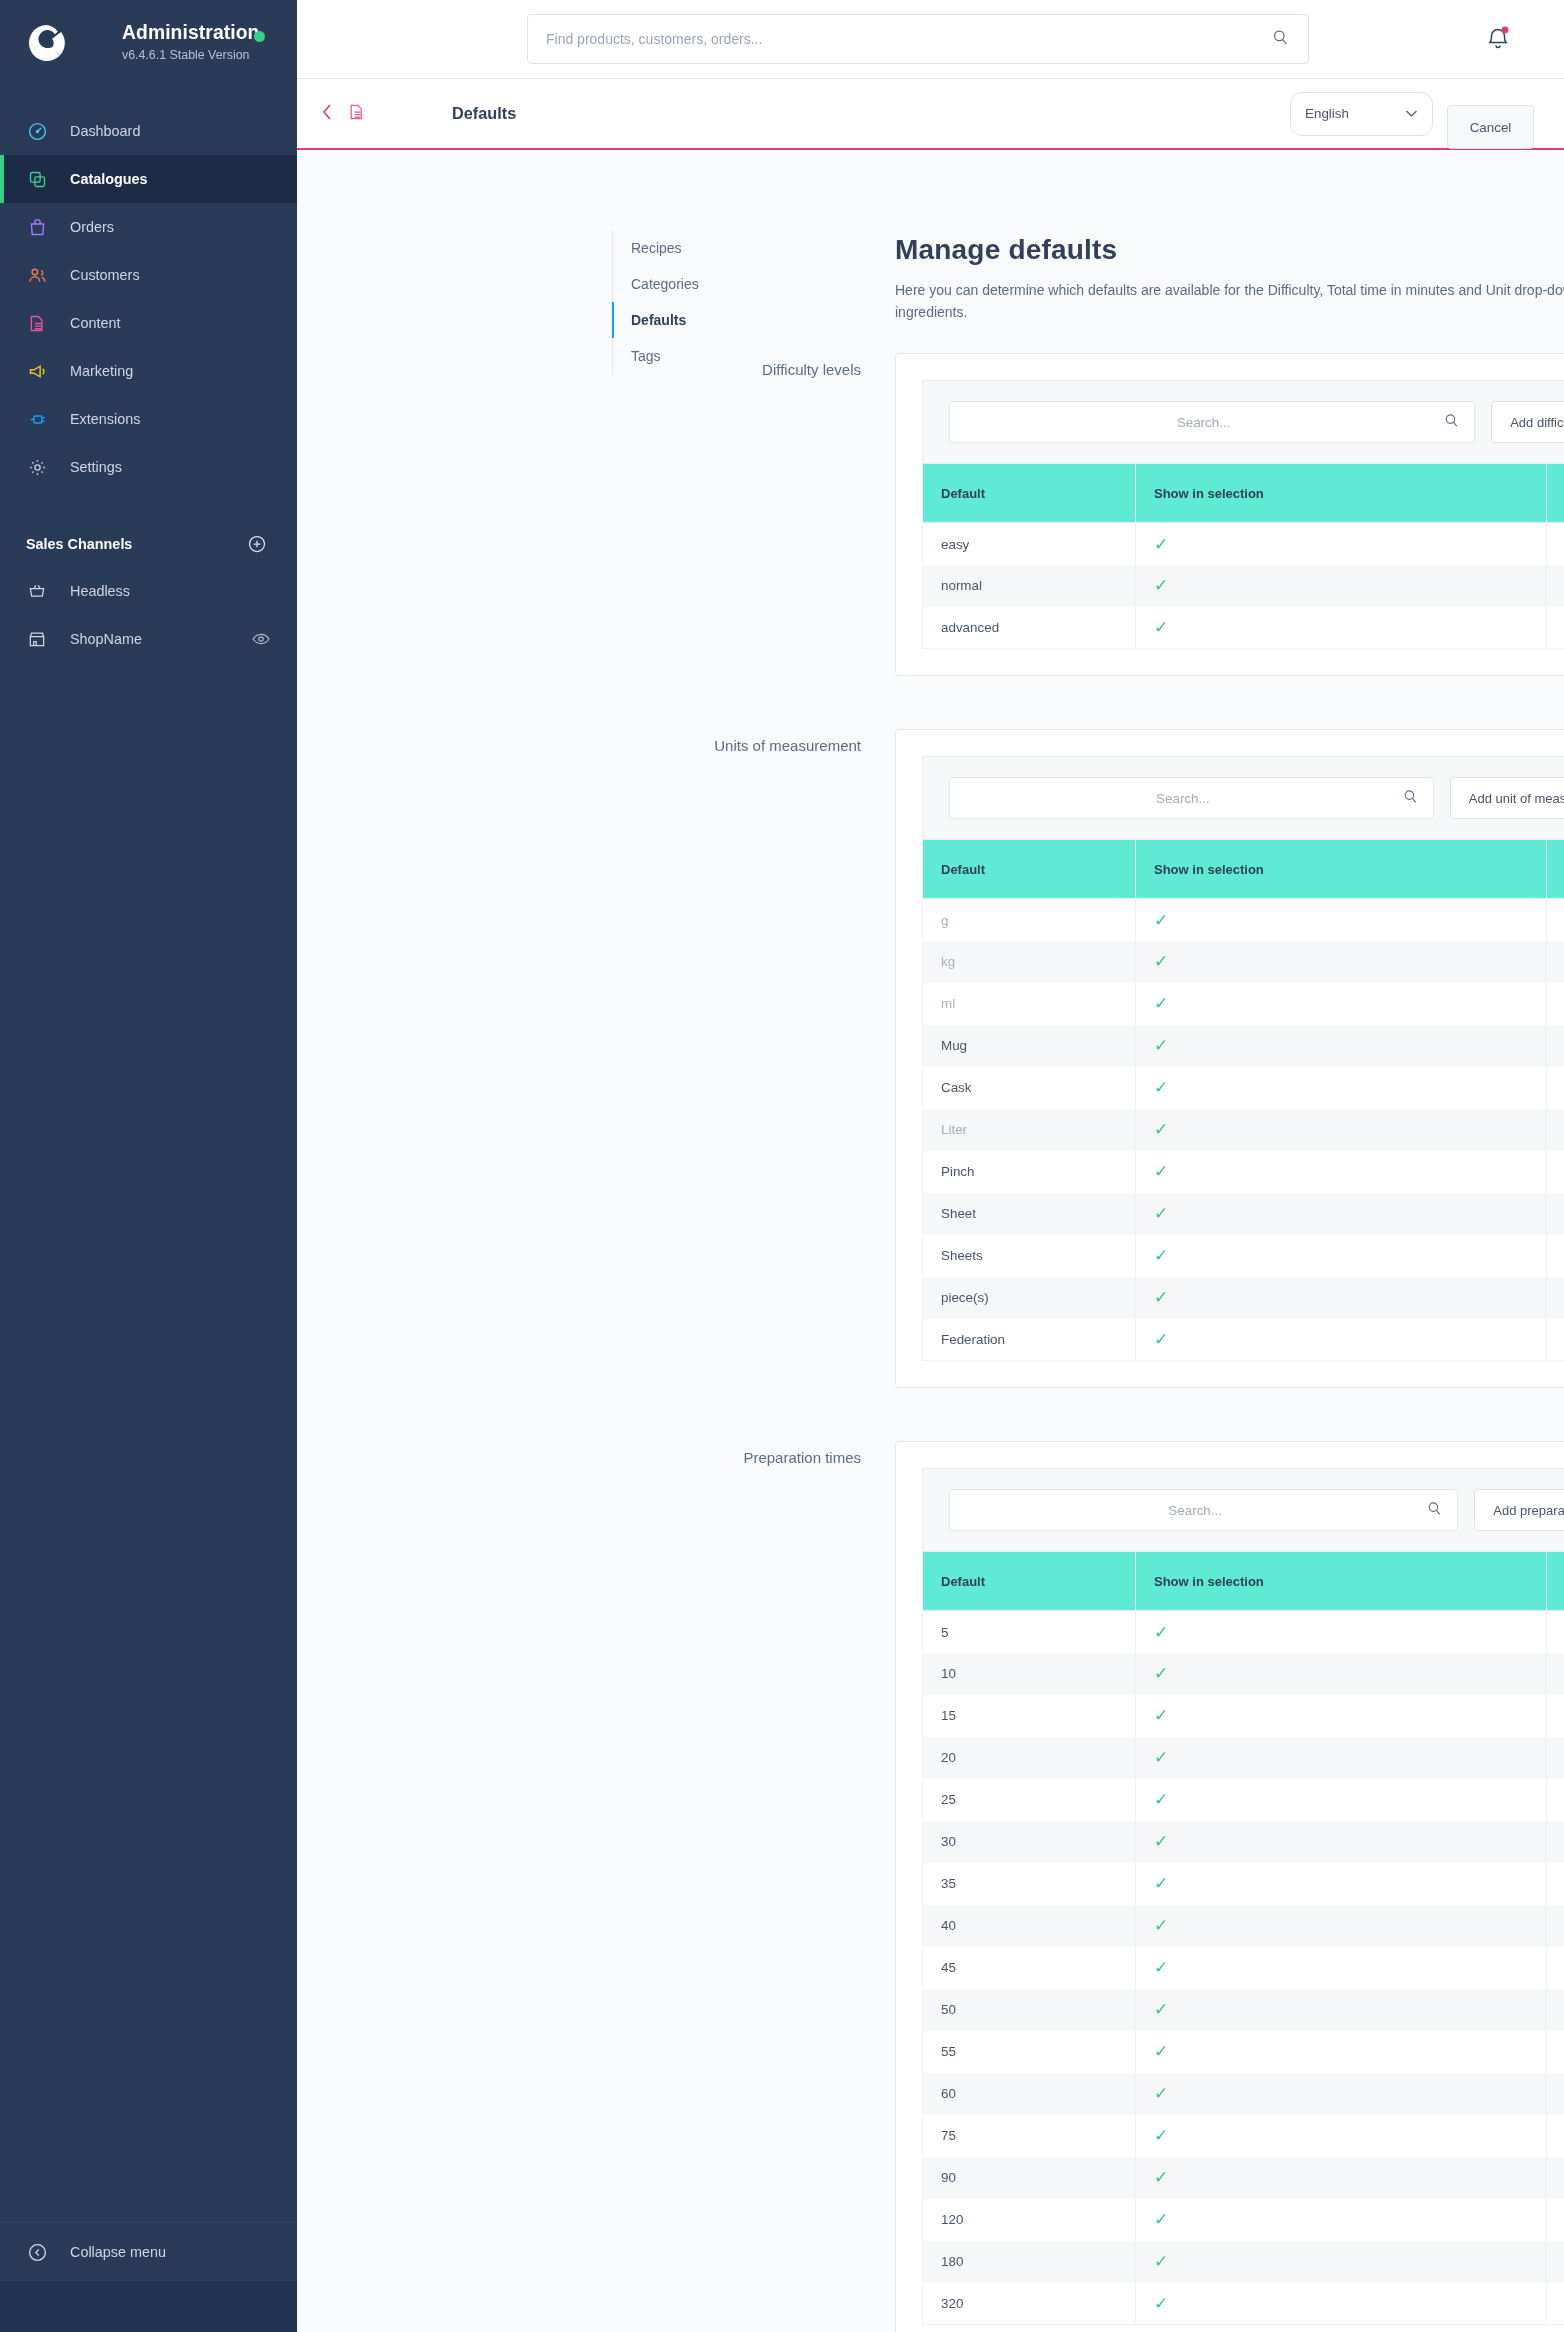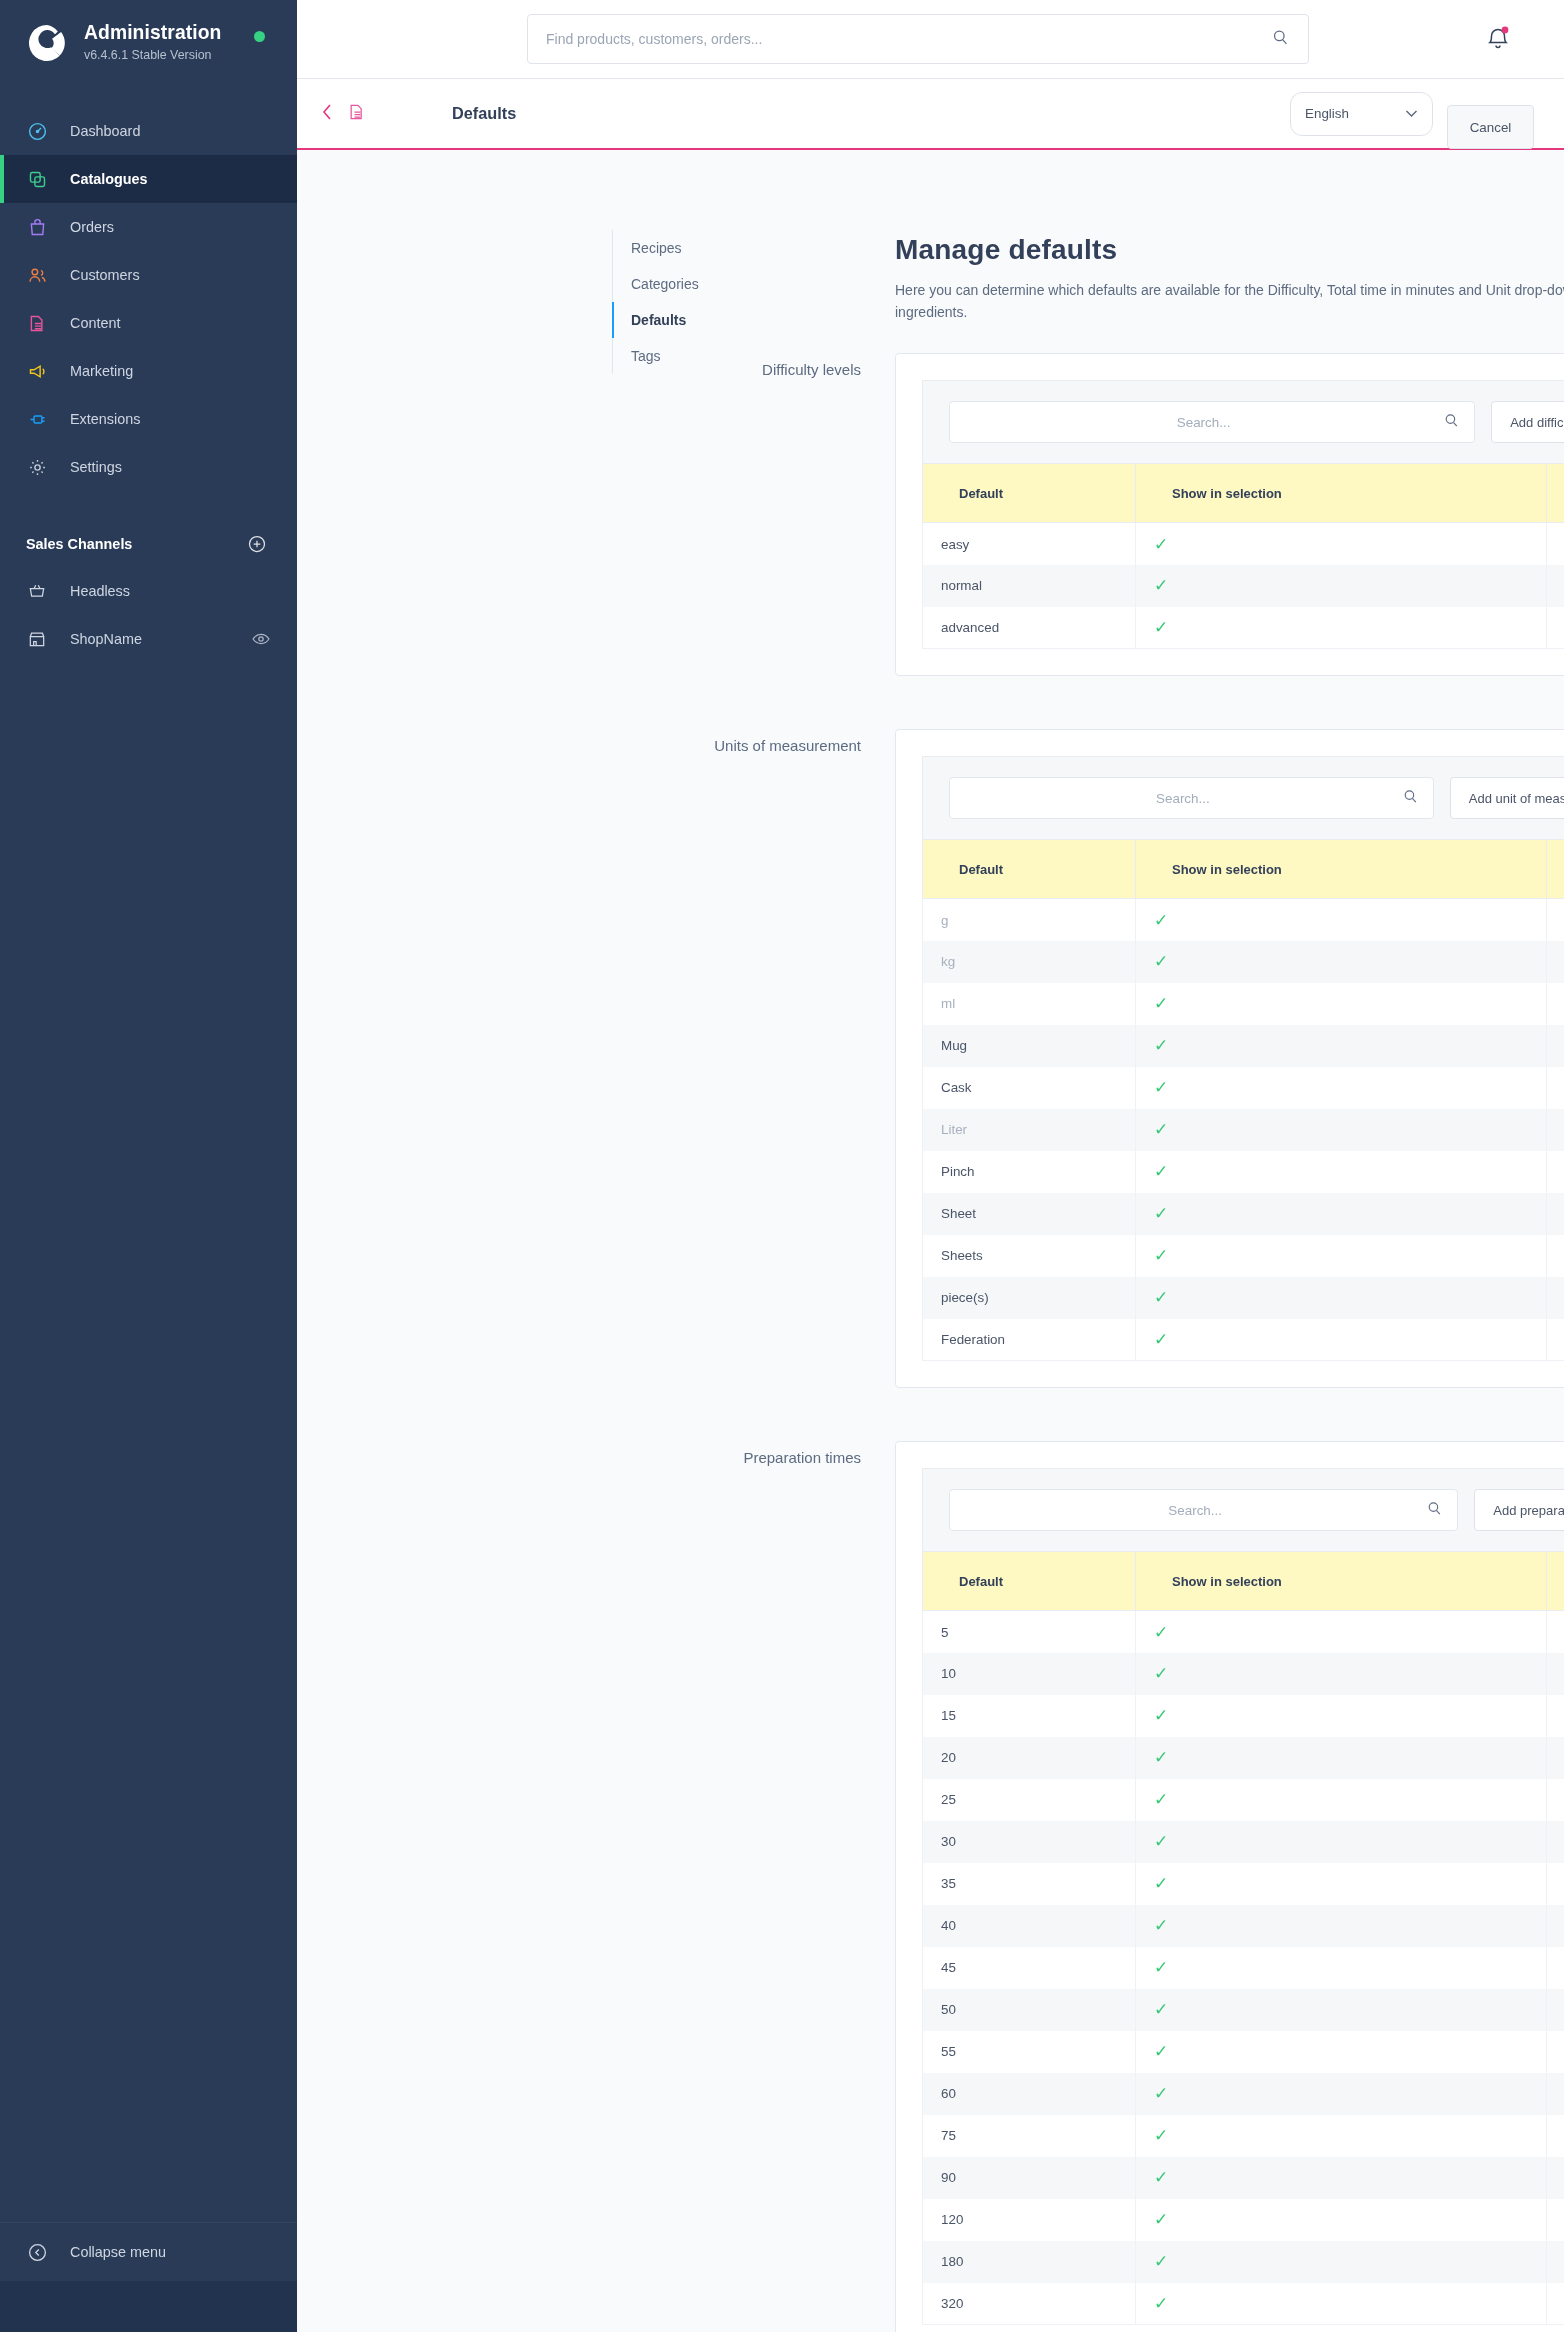--- a/index.html
+++ b/index.html
@@ -21,20 +21,21 @@
     display: flex;
     flex-direction: column;
     position: relative;
   }
   .brand {
     display: flex;
     align-items: center;
     padding: 22px 0 22px 26px;
     position: relative;
     height: 85px;
+    gap: 38px;
   }
   .brand-logo { width: 42px; height: 42px; flex: 0 0 42px; margin-right: 16px; }
   .brand-text { display: flex; flex-direction: column; justify-content: center; }
   .brand-title { font-size: 19.3px; font-weight: bold; color: #ffffff; line-height: 1.15; letter-spacing: 0.1px; }
   .brand-sub { font-size: 12.4px; color: #b7c0ce; line-height: 1.3; margin-top: 2px; }
   .brand-dot {
     position: absolute; right: 32px; top: 31px;
     width: 11px; height: 11px; border-radius: 50%;
     background: #37d183;
   }
@@ -255,23 +256,23 @@
     cursor: pointer;
     white-space: nowrap;
   }
 
   table.dt { width: 100%; border-collapse: collapse; table-layout: fixed; }
   table.dt th {
     text-align: left;
     font-size: 13px;
     font-weight: bold;
     color: #33405a;
-    padding: 20px 36px;
+    padding: 20px 18px;
     border: 1px solid #e9edf2;
-    background: #fef9c3;
+    background: #5eead4;
     height: 59px;
   }
   table.dt td {
     font-size: 13.4px;
     color: #4a5568;
     padding: 0 18px;
     height: 42px;
     border-left: 1px solid #eef1f5;
     border-right: 1px solid #eef1f5;
     border-bottom: 0;

